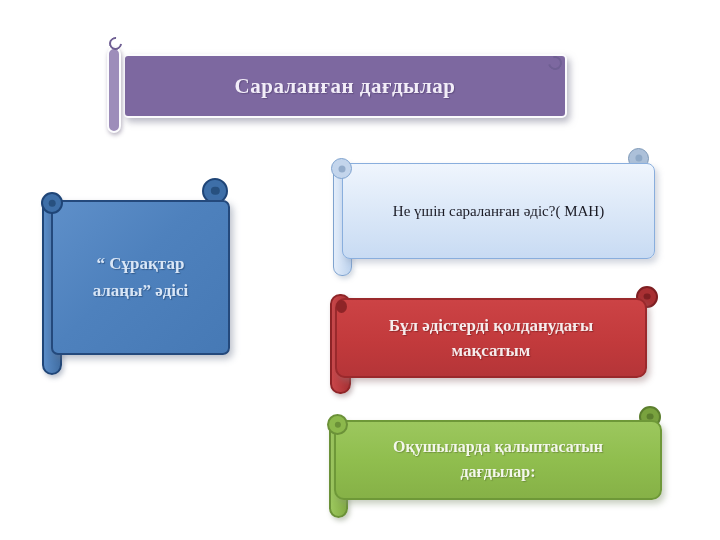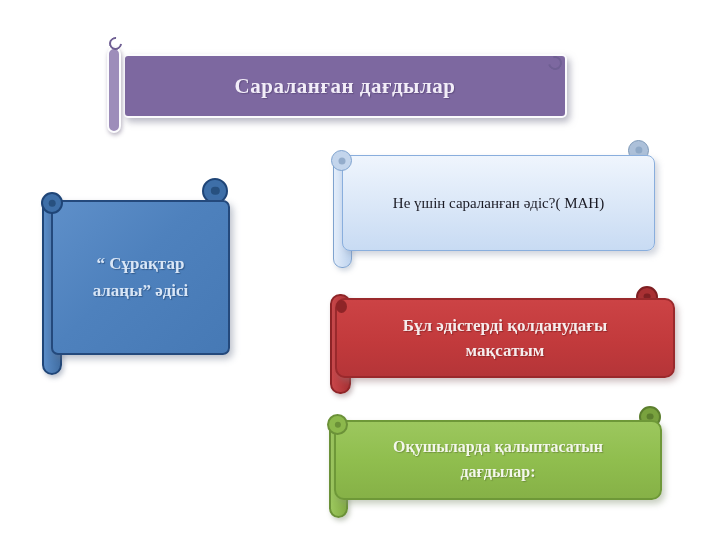--- a/index.html
+++ b/index.html
@@ -71,21 +71,21 @@
     background:linear-gradient(135deg,#5E8FC9 0%,var(--blue-fill,#4E81BD) 45%,#4679B5 100%);
     border:2px solid var(--blue-border,#24497C);border-radius:7px;
     box-shadow:3px 4px 7px rgba(108,120,142,.45);padding:11px 18px;
   }
   .g-method .label{
     font-size:17px;font-weight:bold;color:var(--blue-text,#D9E6F6);line-height:1.55;
     max-width:150px;text-shadow:1px 1px 1px rgba(25,55,95,.5);
   }
 
   
-  .g-why{left:333px;top:140px;width:322px;height:128px;}
+  .g-why{left:333px;top:148px;width:322px;height:128px;}
   .g-why .curl{
     right:6px;top:0;width:21px;height:21px;background:#ACC0D9;
     border:1.5px solid #7E99B8;--dot:#8FA9C7;
   }
   .g-why .roll-bar{
     left:0;top:12px;width:19px;height:116px;
     background:linear-gradient(90deg,#E3EDFA,#BDD3EE);
     border:1.5px solid #7FA3CF;border-radius:9px;
     box-shadow:2px 3px 5px rgba(130,145,170,.35);
   }
@@ -111,21 +111,21 @@
     left:0;top:10px;width:21px;height:100px;
     background:linear-gradient(90deg,#C9474A,#A93134);
     border:2px solid var(--red-curl,#8E2427);border-radius:10px;
     box-shadow:2px 3px 5px rgba(120,90,95,.4);
   }
   .g-goal .spiral{
     left:6px;top:16px;width:11px;height:13px;background:var(--red-curl,#8E2427);
   }
   .g-goal .spiral::after{display:none;}
   .g-goal .panel{
-    left:5px;top:14px;width:340px;height:80px;
+    left:5px;top:14px;width:312px;height:80px;
     background:linear-gradient(180deg,#CC4345,var(--red-fill,#C23A3C) 55%,#B53538);
     border:2px solid var(--red-border,#9A292C);border-radius:10px;
     box-shadow:3px 4px 6px rgba(150,120,122,.45);padding:0 36px;
   }
   .g-goal .label{
     font-size:17px;font-weight:bold;color:var(--red-text,#F6ECEC);line-height:1.5;
     text-shadow:1px 1px 1px rgba(110,25,28,.55);
   }
 
   

